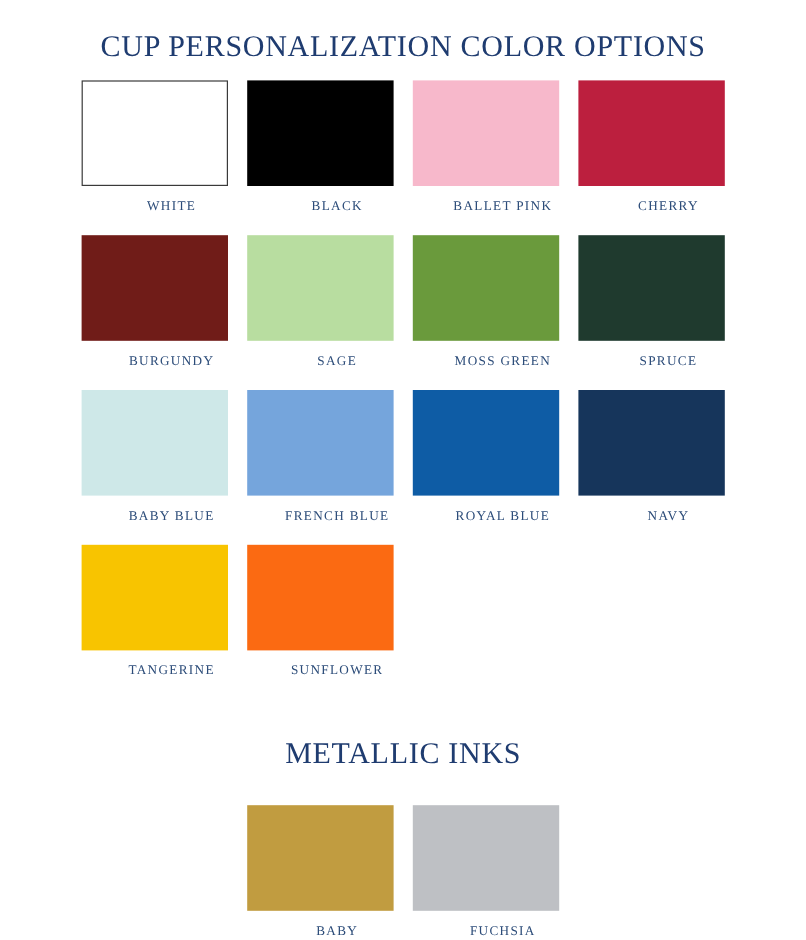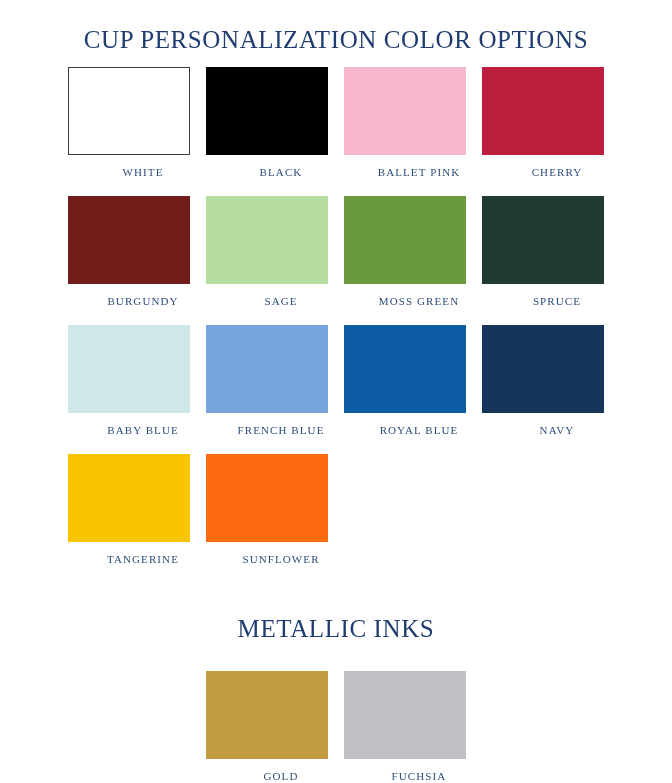--- a/index.html
+++ b/index.html
@@ -166,21 +166,21 @@
         <span class="swatch-label">SUNFLOWER</span>
       </div>
     </div>
 
   <div class="metallic-section">
     <h2 class="section-title">METALLIC INKS</h2>
 
     <div class="metallic-grid" id="metallic-grid">
         <div class="swatch-cell">
           <span class="swatch-chip" style="background-color: rgb(193, 156, 64);"></span>
-          <span class="swatch-label">GOLD</span>
+          <span class="swatch-label">BABY</span>
         </div>
         <div class="swatch-cell">
           <span class="swatch-chip" style="background-color: rgb(190, 192, 196);"></span>
           <span class="swatch-label">FUCHSIA</span>
         </div>
       </div>
   </div>
 
 </div>
 

